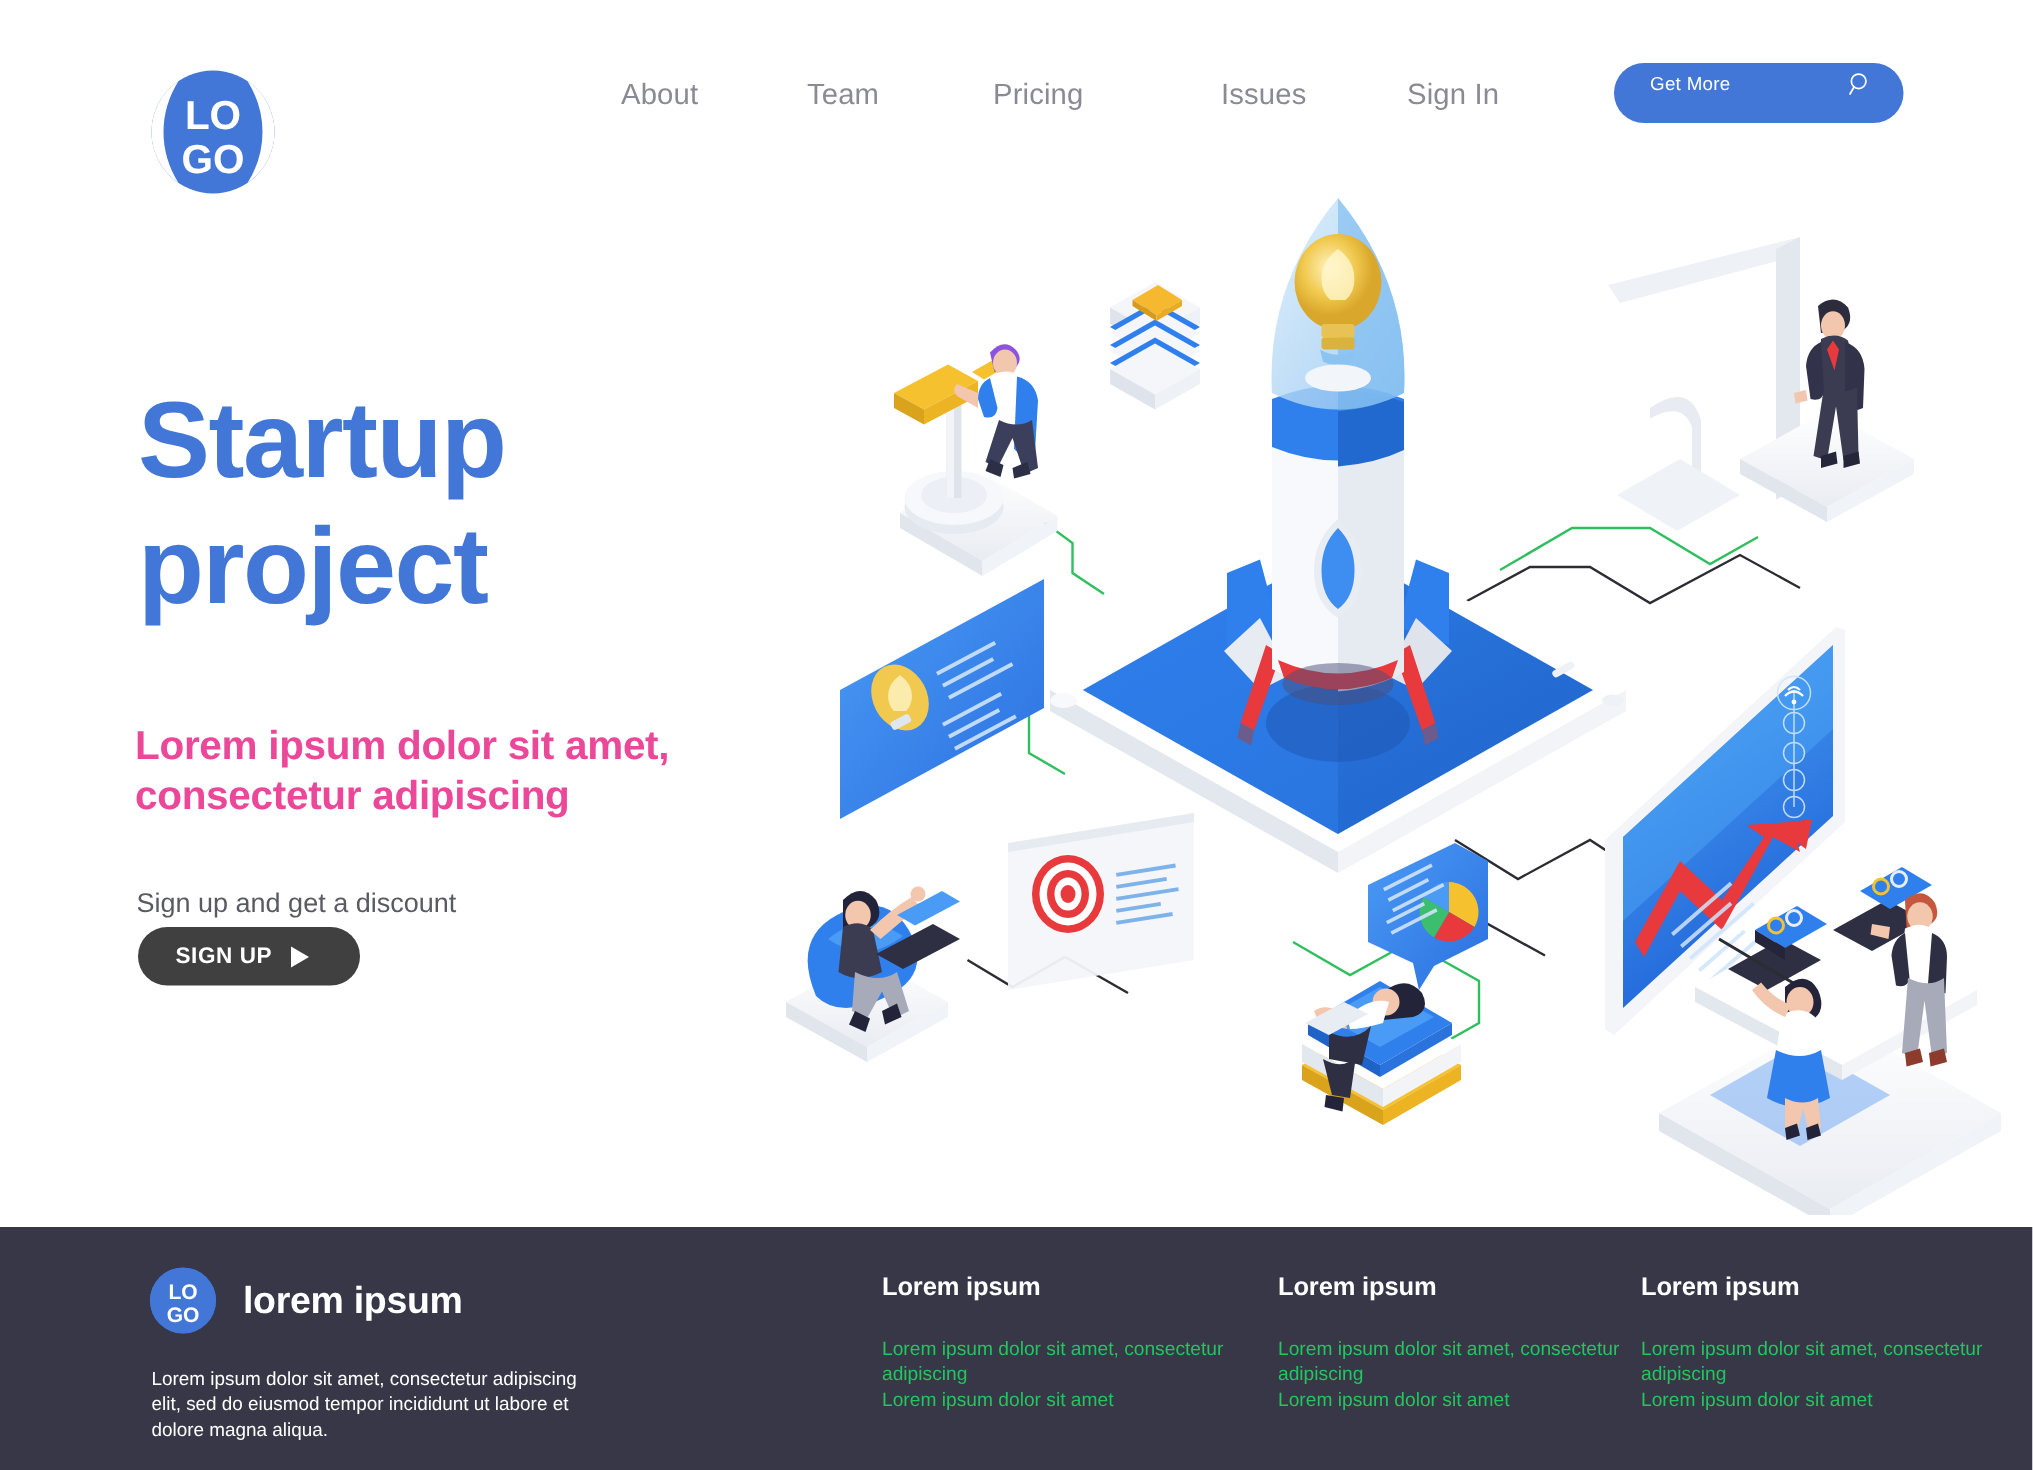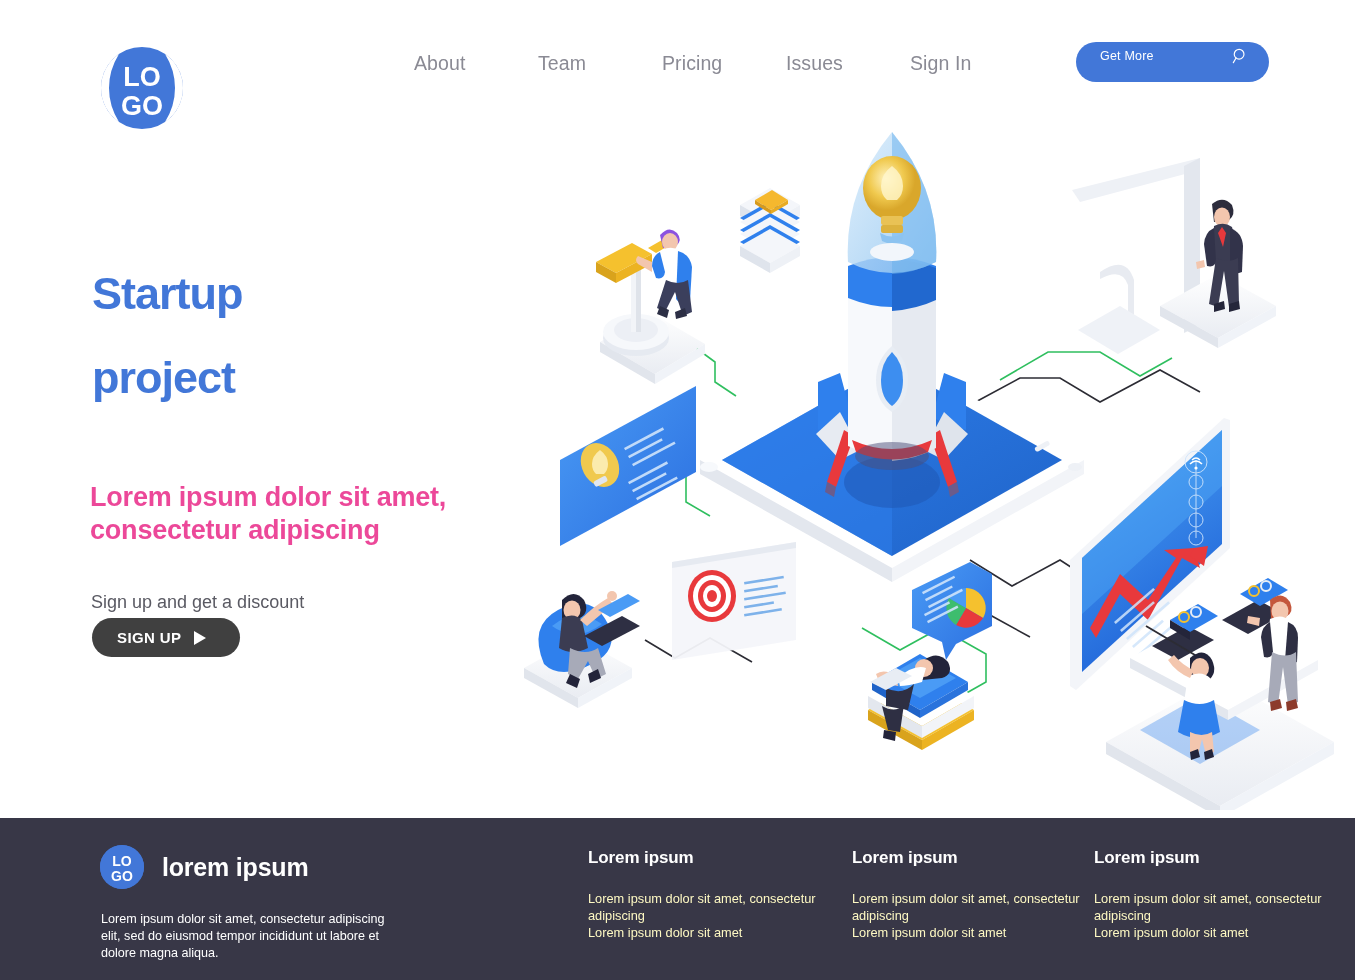--- a/index.html
+++ b/index.html
@@ -27,38 +27,38 @@
     display: flex; align-items: center; gap: 0;
   }
   .nav-item {
     color: #8a8a94; font-size: 19.5px; font-weight: 500;
     letter-spacing: .1px; cursor: pointer; text-decoration: none;
     padding: 4px 0; white-space: nowrap;
   }
   .nav-item:nth-child(1) { width: 124px; }
   .nav-item:nth-child(2) { width: 124px; }
   .nav-item:nth-child(3) { width: 124px; }
-  .nav-item:nth-child(4) { width: 124px; }
+  .nav-item:nth-child(4) { width: 124px; margin-left: 28px; }
   .nav-item:nth-child(5) { width: 124px; }
 
   .cta-btn {
     position: absolute; left: 1076px; top: 42px;
     width: 193px; height: 40px; border-radius: 20px;
     background: #4277d8; border: none; cursor: pointer;
     display: flex; align-items: center; justify-content: space-between;
     padding: 0 20px 12px 24px;
   }
   .cta-label { color: #fff; font-size: 12.5px; font-weight: 400; letter-spacing: .2px;}
   .cta-search { width: 18px; height: 18px; }
 
   
   .hero-title {
     position: absolute; left: 92px; top: 252px;
     width: 430px;
-    font-size: 45px; line-height: 84px; font-weight: 700;
+    font-size: 72px; line-height: 84px; font-weight: 700;
     color: #4277d8; letter-spacing: -1px;
   }
   .hero-sub {
     position: absolute; left: 90px; top: 481px;
     width: 430px;
     font-size: 27px; line-height: 33px; font-weight: 700;
     color: #ec4899; letter-spacing: -.2px;
   }
   .hero-note {
     position: absolute; left: 91px; top: 592px;
@@ -91,21 +91,21 @@
   .f-brand { color:#fff; font-size: 25px; font-weight: 700; letter-spacing: -.2px;}
   .f-desc {
     position: absolute; left: 101px; top: 93px; width: 290px;
     color: #ffffff; font-size: 12.6px; line-height: 17px;
   }
   .f-col { position: absolute; top: 30px; }
   .f-col.c1 { left: 588px; width: 250px; }
   .f-col.c2 { left: 852px; width: 250px; }
   .f-col.c3 { left: 1094px; width: 250px; }
   .f-col-title { color:#fff; font-size: 17px; font-weight: 700; letter-spacing: -.1px; }
-  .f-link { color:#fef9c3; font-size: 12.8px; line-height: 17px; margin-top: 22px; cursor:pointer; }
+  .f-link { color:#22c55e; font-size: 12.8px; line-height: 17px; margin-top: 22px; cursor:pointer; }
   .f-link.second { margin-top: 0; }
 </style>
 </head>
 <body>
 
 <div class="page">
 
   <div class="header">
 
     <div class="logo-wrap">

